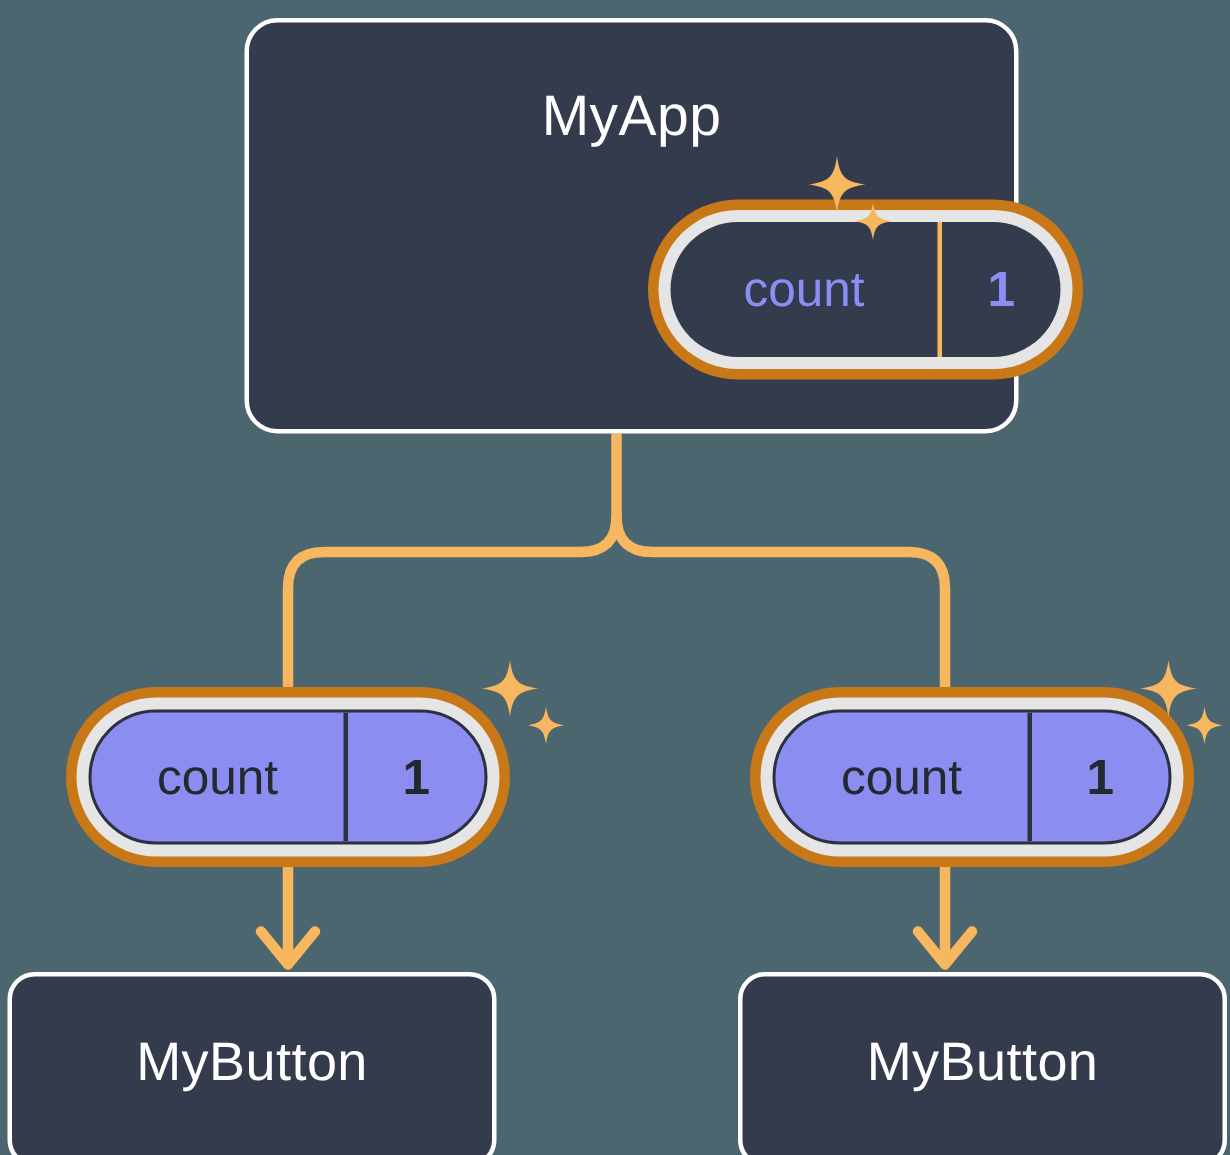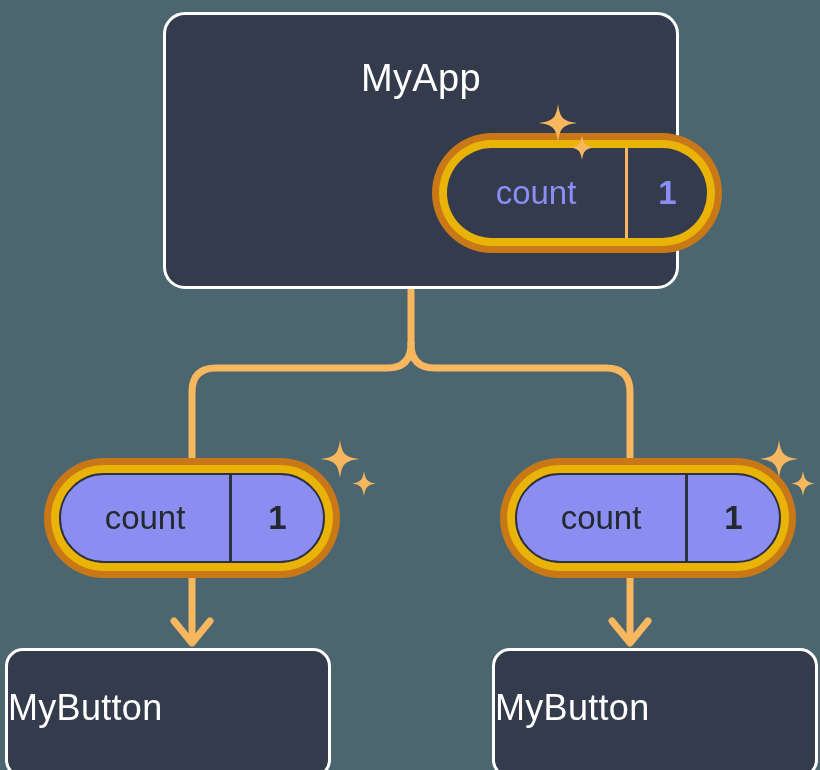--- a/index.html
+++ b/index.html
@@ -58,42 +58,42 @@
     color: #ffffff;
     font-size: 38px;
     font-weight: 400;
     letter-spacing: 0.3px;
     white-space: nowrap;
   }
   #card-myapp .card-title { top: 42px; }
   .btn-title {
     position: absolute;
     left: 0; right: 0; top: 36px;
-    text-align: left;
+    text-align: center;
     color: #ffffff;
     font-size: 36px;
     font-weight: 400;
     letter-spacing: 0.3px;
     white-space: nowrap;
   }
 
   
   .pill {
     position: absolute;
     box-sizing: border-box;
     border-radius: 999px;
     background: #c97818;          
     padding: 7px;
     box-shadow: 0 0 0 0 rgba(0,0,0,0);
   }
   .pill-inner {
     box-sizing: border-box;
     width: 100%; height: 100%;
     border-radius: 999px;
-    background: #eab308;          
+    background: #e5e5e5;          
     padding: 8px;
   }
   .pill-body {
     box-sizing: border-box;
     width: 100%; height: 100%;
     border-radius: 999px;
     display: flex;
     align-items: stretch;
     overflow: hidden;
   }

